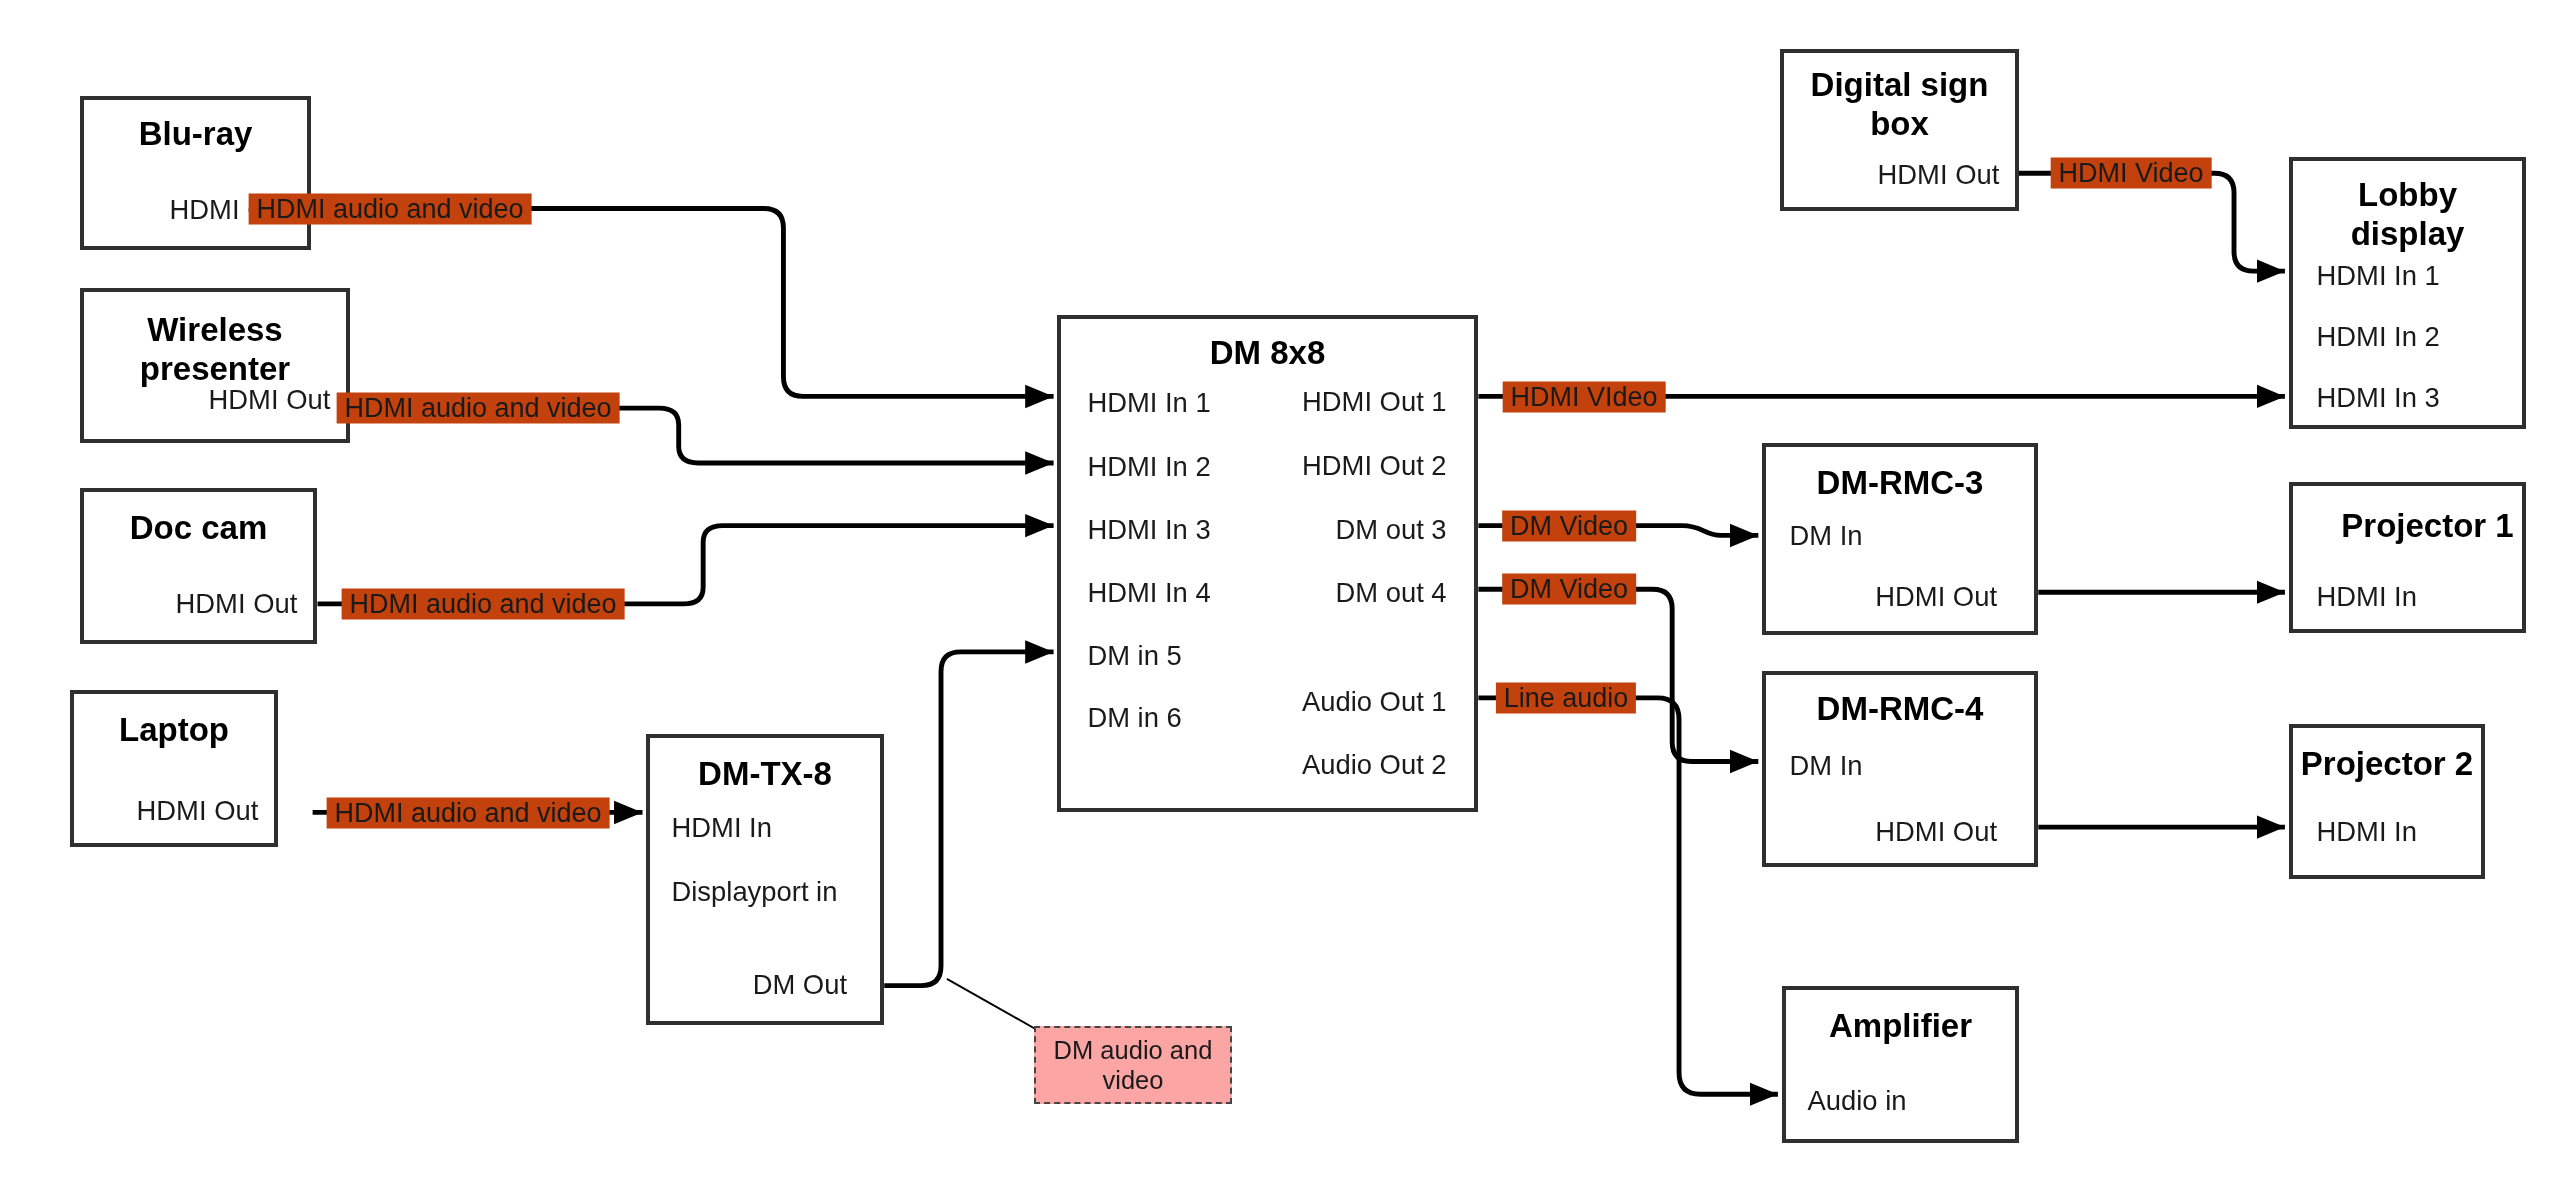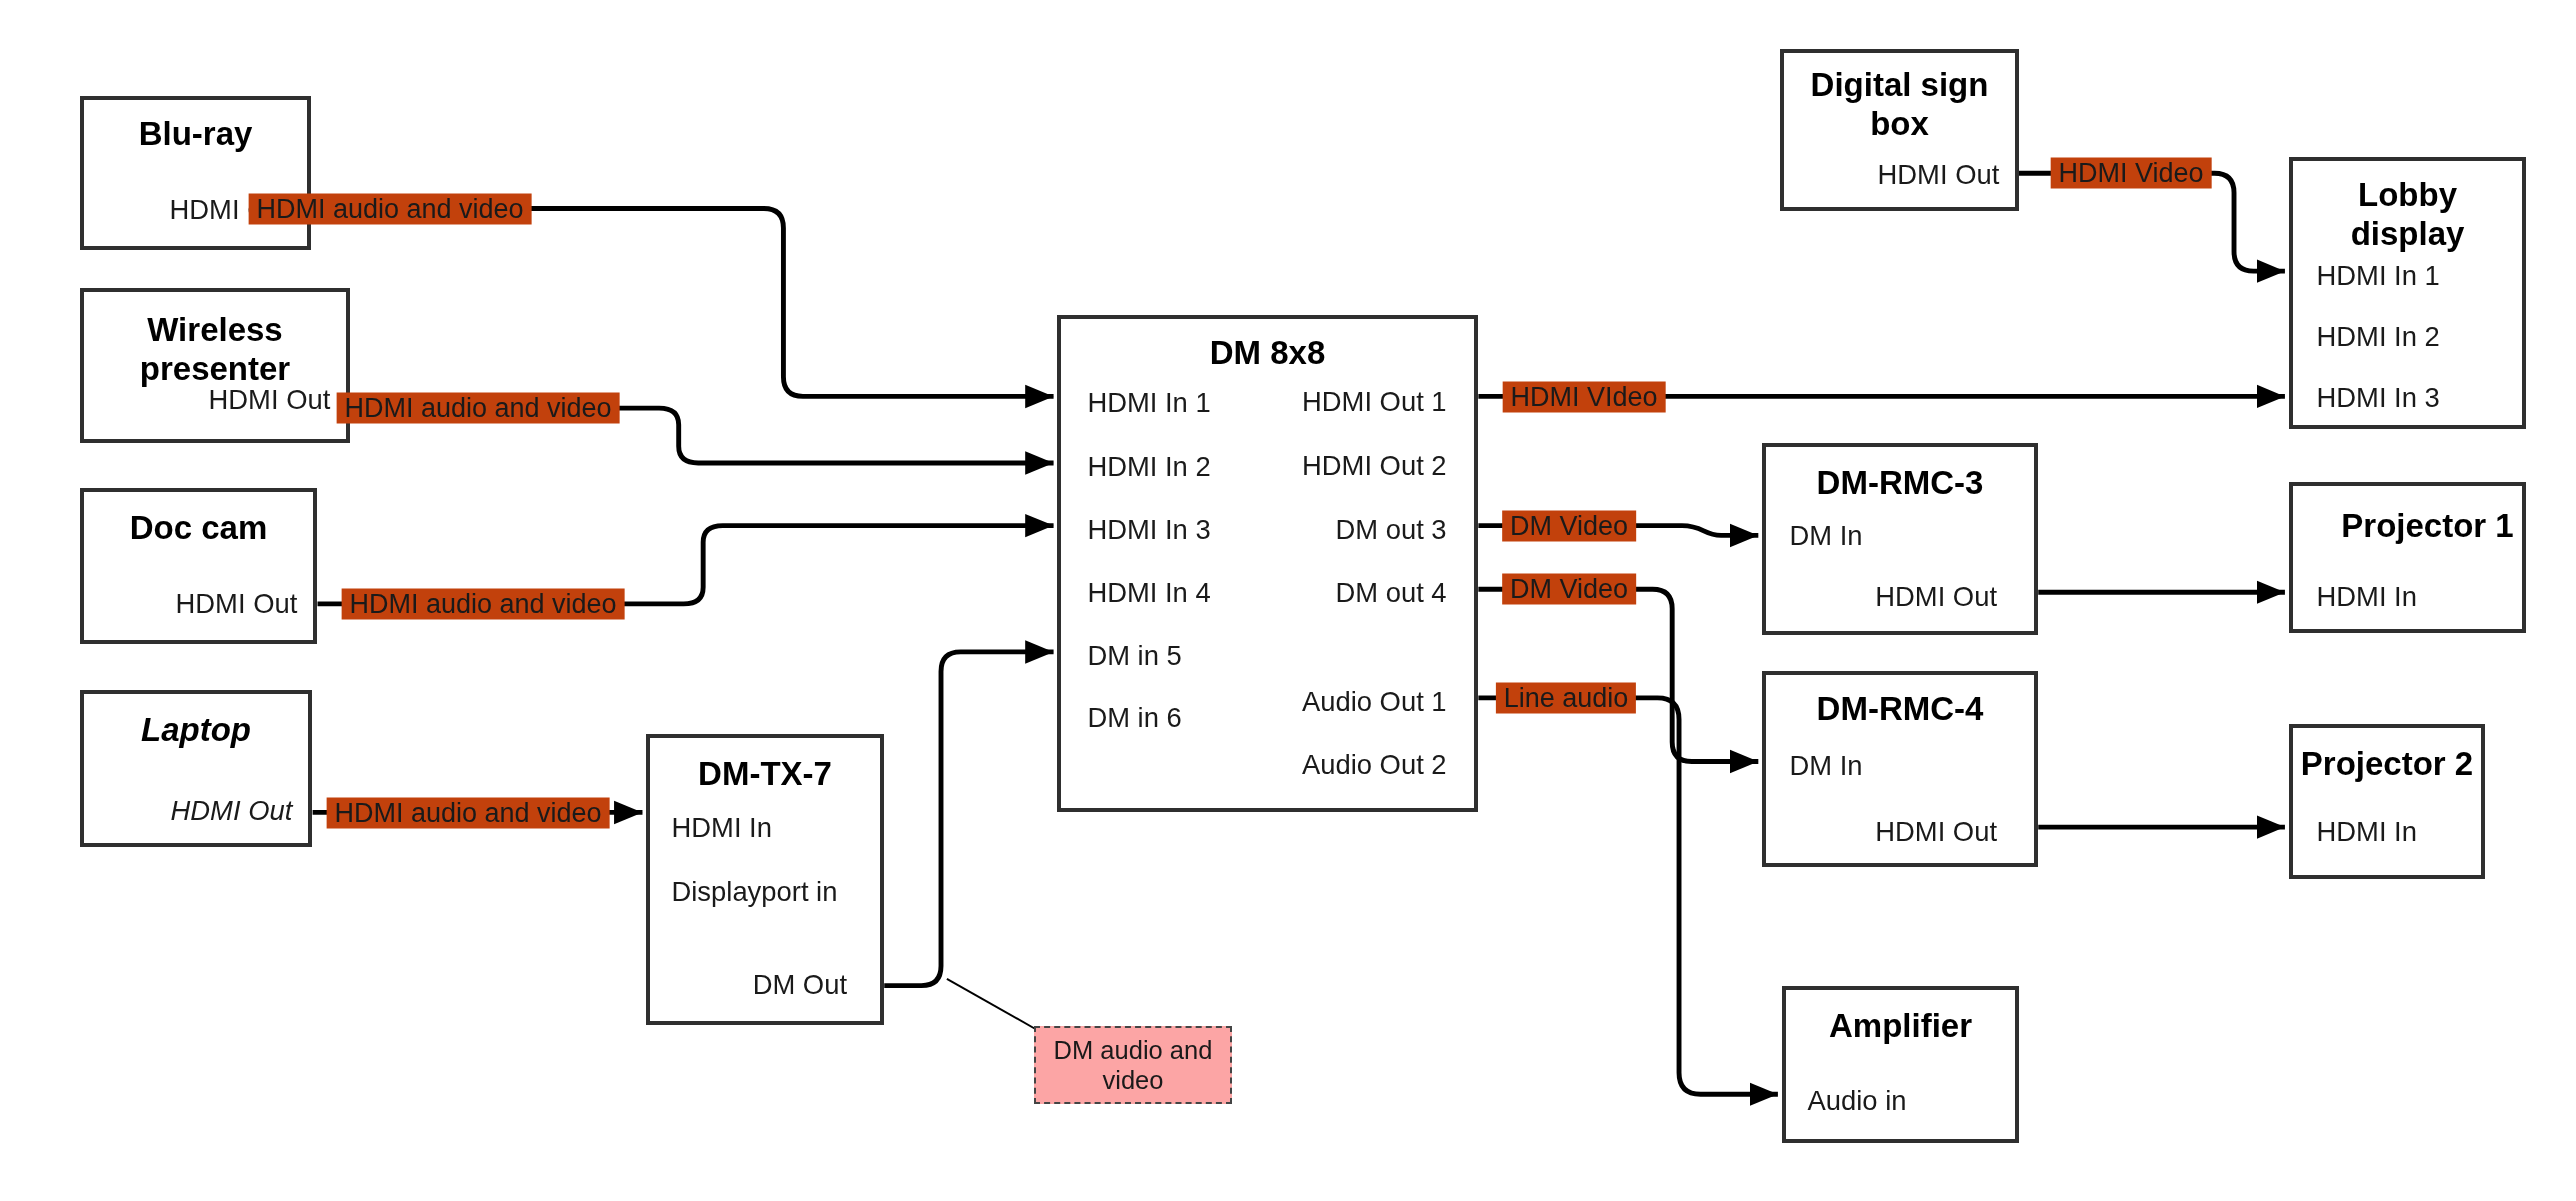--- a/index.html
+++ b/index.html
@@ -98,27 +98,27 @@
   <div class="node" style="left:80px; top:288px; width:270px; height:155px;">
     <div class="node-title" style="top:17.6px;">Wireless presenter</div>
     <span class="port r" style="right:15.7px; top:108px;">HDMI Out</span>
   </div>
 
   <div class="node" style="left:80px; top:488px; width:237px; height:156px;">
     <div class="node-title" style="top:15.7px;">Doc cam</div>
     <span class="port r" style="right:15.7px; top:112px;">HDMI Out</span>
   </div>
 
-  <div class="node" style="left:80px; top:690px; width:232px; height:157px;font-style:italic;">
+  <div class="node" style="left:70px; top:690px; width:208px; height:157px;">
     <div class="node-title" style="top:15.7px;">Laptop</div>
     <span class="port r" style="right:15.7px; top:117px;">HDMI Out</span>
   </div>
 
   <div class="node" style="left:646px; top:734px; width:238px; height:291px;">
-    <div class="node-title" style="top:15.7px;">DM-TX-7</div>
+    <div class="node-title" style="top:15.7px;">DM-TX-8</div>
     <span class="port" style="left:21.5px; top:90px;">HDMI In</span>
     <span class="port" style="left:21.5px; top:154px;">Displayport in</span>
     <span class="port r" style="right:33px; top:247px;">DM Out</span>
   </div>
 
   <div class="node" style="left:1057px; top:315px; width:421px; height:497px;">
     <div class="node-title" style="top:13.7px;">DM 8x8</div>
     <span class="port" style="left:26.4px; top:84px;">HDMI In 1</span>
     <span class="port" style="left:26.4px; top:148px;">HDMI In 2</span>
     <span class="port" style="left:26.4px; top:211px;">HDMI In 3</span>

